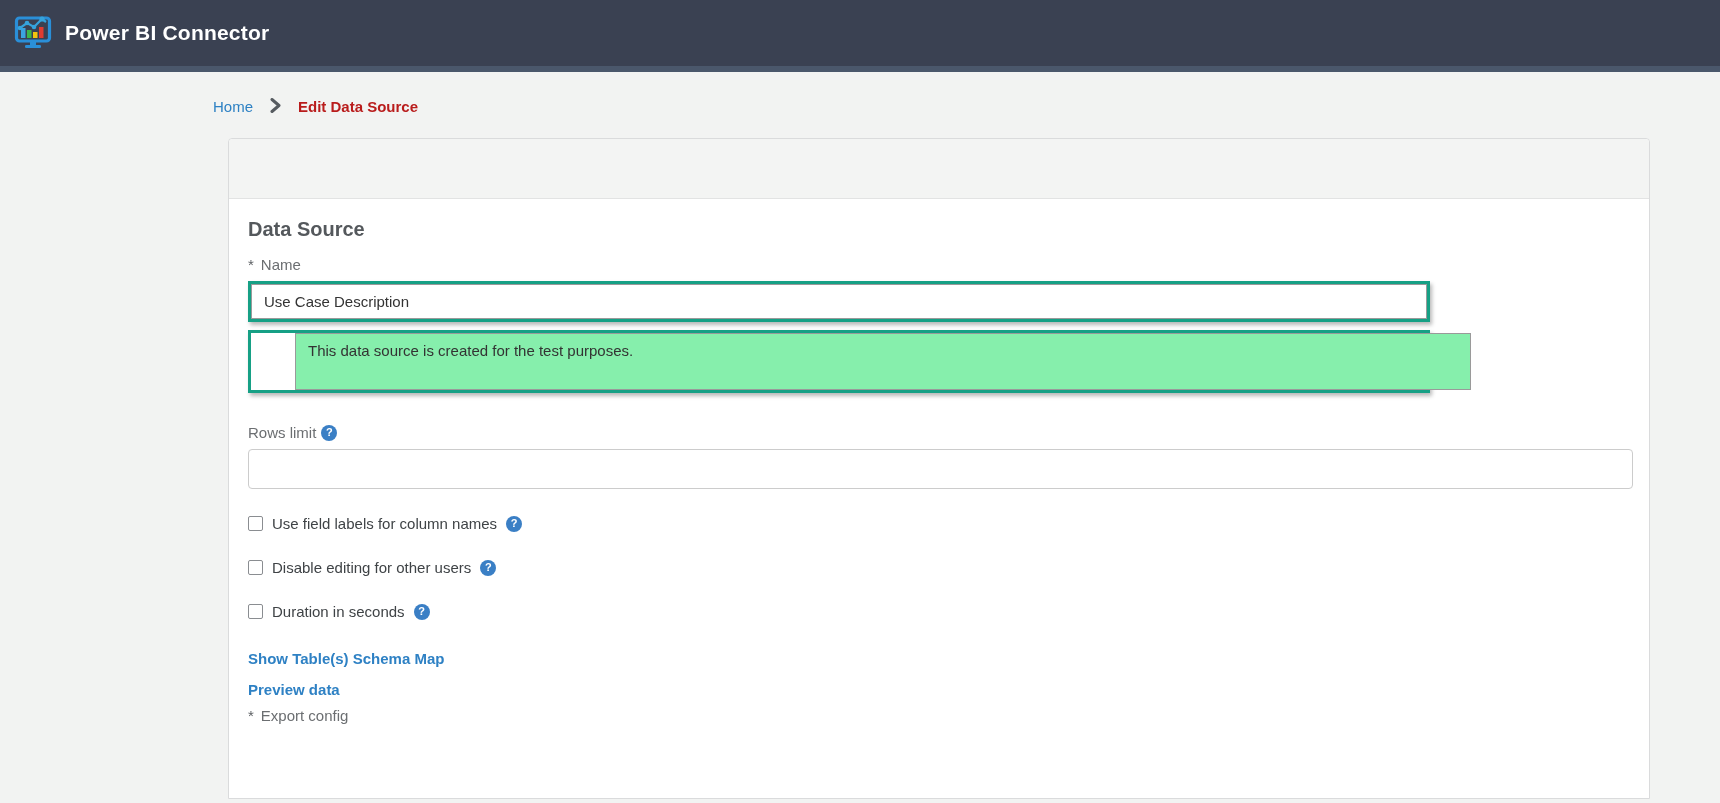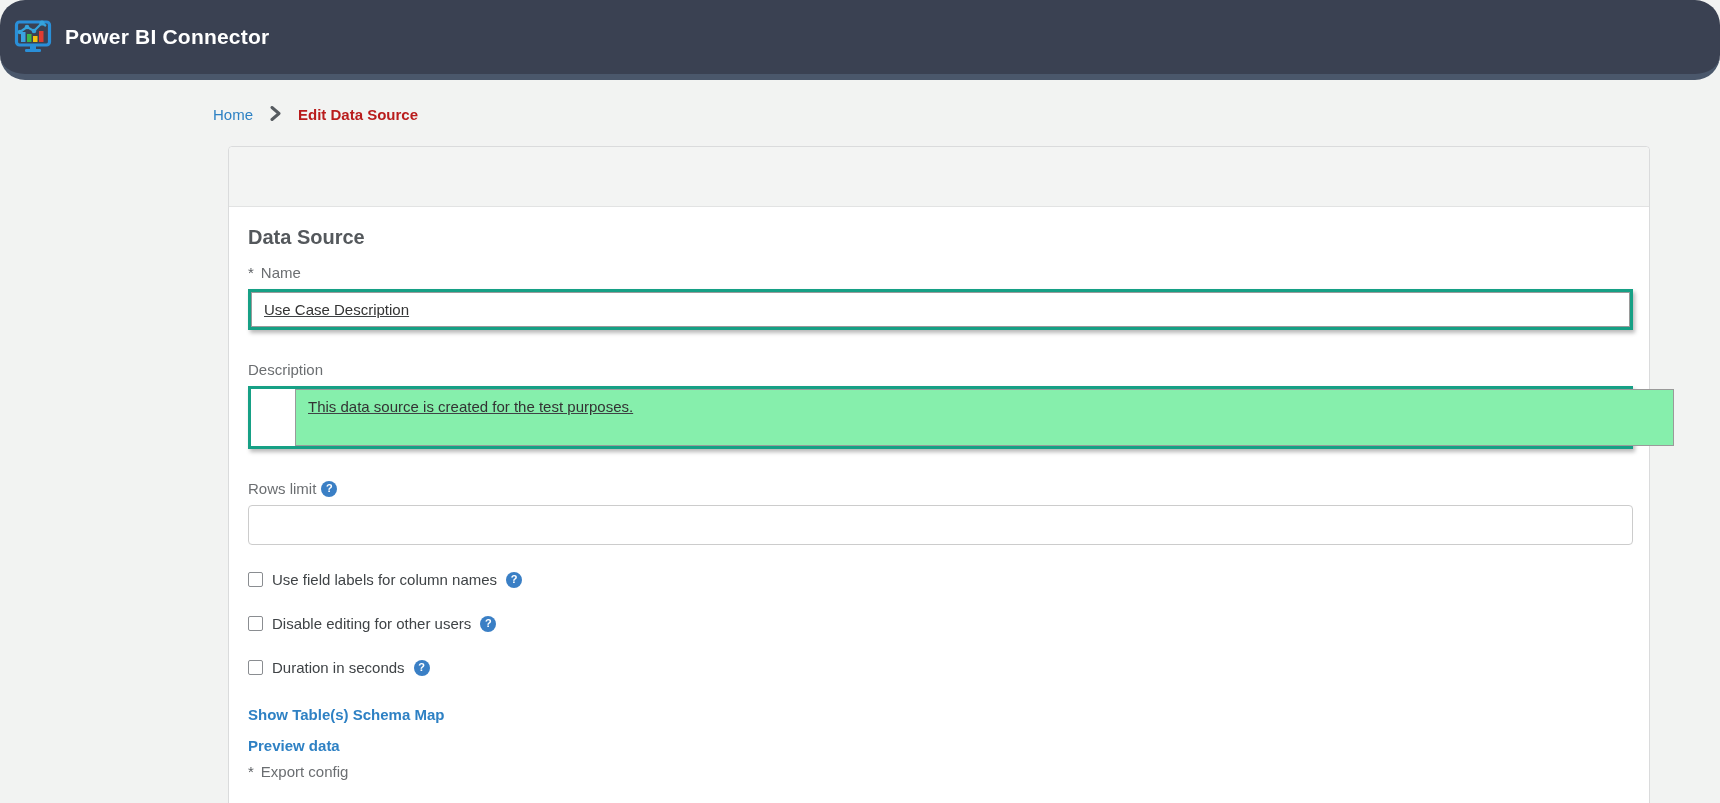--- a/index.html
+++ b/index.html
@@ -17,23 +17,23 @@
   *{box-sizing:border-box;margin:0;padding:0;}
   html,body{width:1720px;height:803px;overflow:hidden;}
   body{
     background:var(--page-bg);
     font-family:"Liberation Sans","DejaVu Sans",sans-serif;
     color:var(--body-text);
   }
 
   
   .navbar{
-    height:80px;background:var(--navbar-bg);
+    height:72px;background:var(--navbar-bg);
     border-bottom:6px solid var(--navbar-border);
-    display:flex;align-items:center;border-radius:25px;
+    display:flex;align-items:center;
   }
   .brand{display:flex;align-items:center;gap:13px;margin-left:14px;cursor:pointer;}
   .brand-title{color:#ffffff;font-size:21px;font-weight:700;letter-spacing:.2px;}
   .nav-links{margin-left:auto;display:flex;align-items:center;gap:44px;margin-right:27px;}
   .nav-link{color:var(--navbar-text);font-size:15.5px;cursor:pointer;white-space:nowrap;display:flex;align-items:center;gap:6px;}
   .cart-svg{width:19px;height:19px;}
 
   
   .breadcrumb{margin:26px 0 0 213px;display:flex;align-items:flex-start;font-size:15px;}
   .crumb-home{color:var(--link-blue);text-decoration:none;cursor:pointer;}
@@ -52,24 +52,23 @@
   }
   .hamburger{cursor:pointer;display:inline-block;}
   .hamburger .bar{width:21px;height:4px;background:#3b4254;border-radius:1px;margin:3px 0;}
   .panel-body{padding:19px 18px 30px 19px;}
 
   
   .form-title{font-size:20px;font-weight:700;color:var(--heading-text);margin-bottom:15px;}
   .field-label{font-size:15px;color:var(--label-text);display:flex;align-items:center;gap:5px;}
   .req{color:#5d6064;margin-right:2px;}
   .green-box{
-    margin-top:8px;width:1385px;background:#fff;
+    margin-top:8px;width:1182px;background:#fff;
     border:3px solid var(--accent-green);
     box-shadow:2px 3px 4px rgba(0,0,0,.28);
-    text-decoration:underline;
   }
   .green-box input{
     display:block;width:100%;height:35px;border:1px solid #9a9a9a;
     padding:0 12px;font-size:15px;color:#333;outline:none;
     font-family:inherit;background:#fff;
   }
   .green-box textarea{
     display:block;width:100%;height:57px;border:1px solid #9a9a9a;
     padding:8px 12px;font-size:15px;color:#333;outline:none;resize:none;
     font-family:inherit;background:#86efac;margin-left:44px;
@@ -145,21 +144,20 @@
     <div class="form-title">Data Source</div>
 
     <div class="field-label">
       <span class="req">*</span>
       <span>Name</span>
     </div>
     <div class="green-box">
       <input type="text" value="Use Case Description" style="">
     </div>
 
-    <div class="field-label spacer-31">Description</div>
     <div class="green-box">
       <textarea style="">This data source is created for the test purposes.</textarea>
     </div>
 
     <div class="field-label spacer-31">
       <span>Rows limit</span>
       <span class="help-icon">?</span>
     </div>
     <input type="text" class="plain-input" value="" style="">
 

